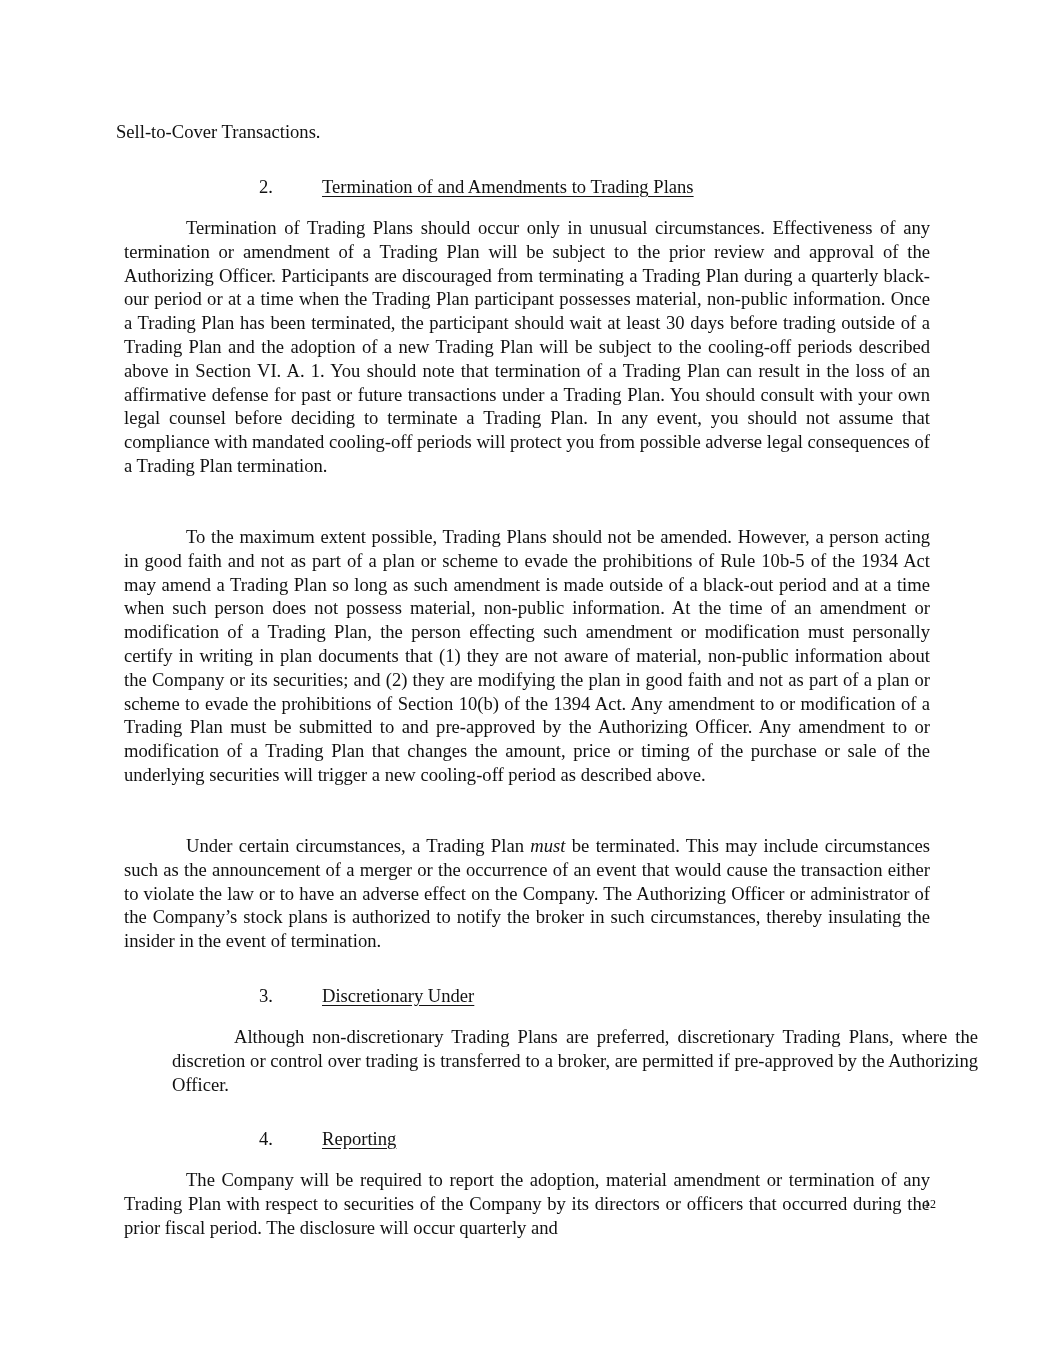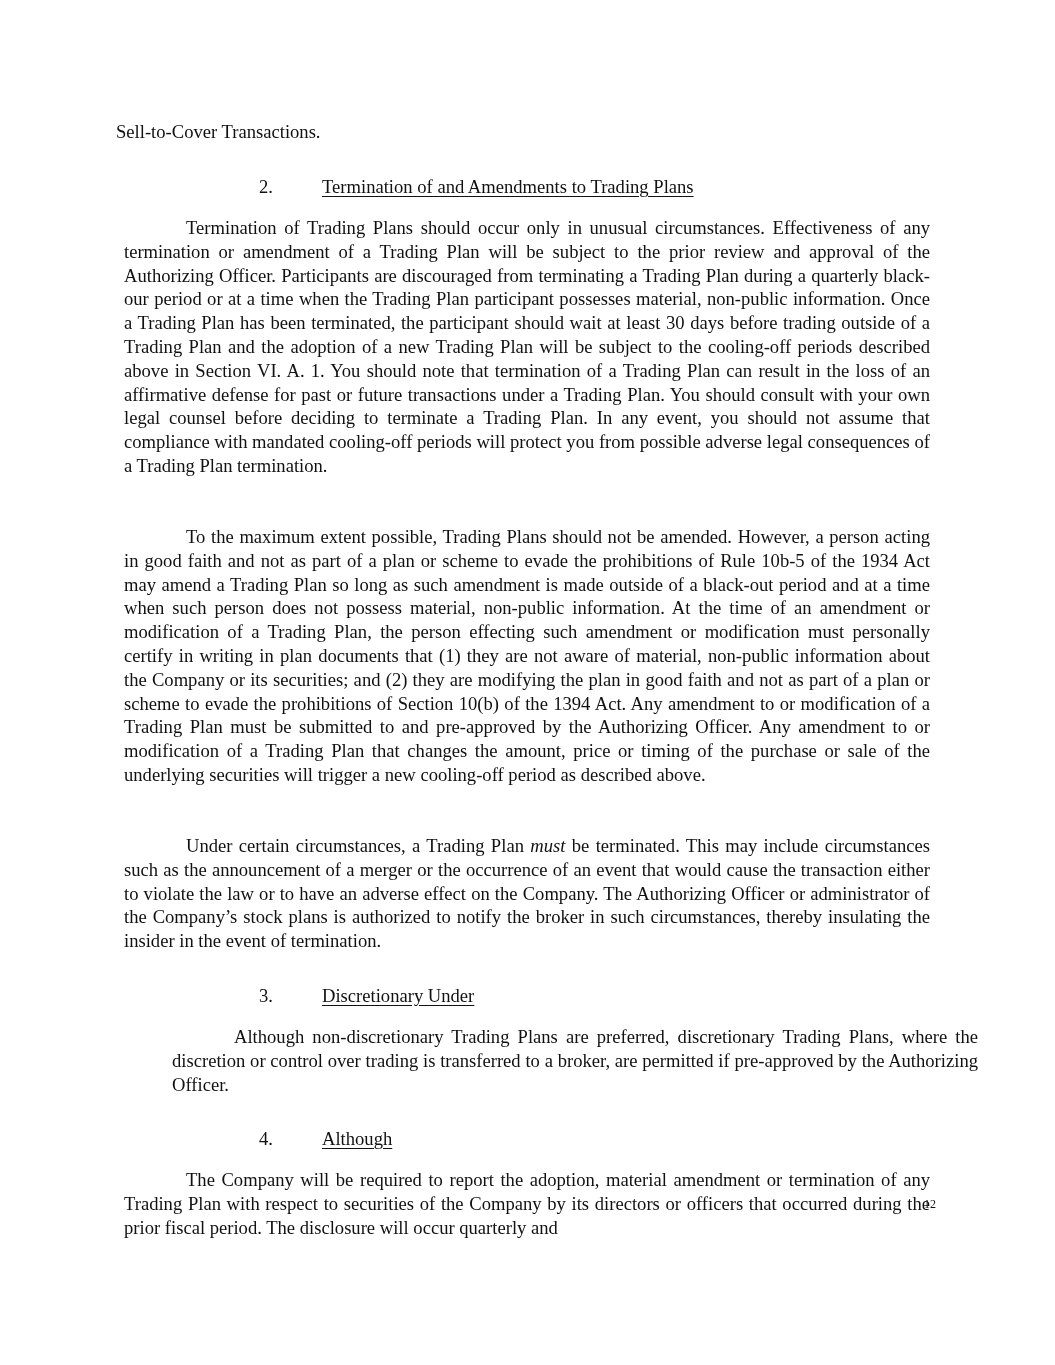--- a/index.html
+++ b/index.html
@@ -75,20 +75,20 @@
 
   <p class="para" style="top:834px;"><span>Under certain circumstances, a Trading Plan </span><em>must</em><span> be terminated. This may include circumstances such as the announcement of a merger or the occurrence of an event that would cause the transaction either to violate the law or to have an adverse effect on the Company. The Authorizing Officer or administrator of the Company’s stock plans is authorized to notify the broker in such circumstances, thereby insulating the insider in the event of termination.</span></p>
 
   <div class="heading" style="top:977px;">
     <span class="num">3.</span><span class="title">Discretionary Under</span>
   </div>
 
   <p class="para" style="top:1025px;margin-left:48px;">Although non-discretionary Trading Plans are preferred, discretionary Trading Plans, where the discretion or control over trading is transferred to a broker, are permitted if pre-approved by the Authorizing Officer.</p>
 
   <div class="heading" style="top:1120px;">
-    <span class="num">4.</span><span class="title">Although</span>
+    <span class="num">4.</span><span class="title">Reporting</span>
   </div>
 
   <p class="para" style="top:1168px;"> The Company will be required to report the adoption, material amendment or termination of any Trading Plan with respect to securities of the Company by its directors or officers that occurred during the prior fiscal period. The disclosure will occur quarterly and</p>
 
   <div class="page-number">12</div>
 
 </div>
 
 </body></html>

